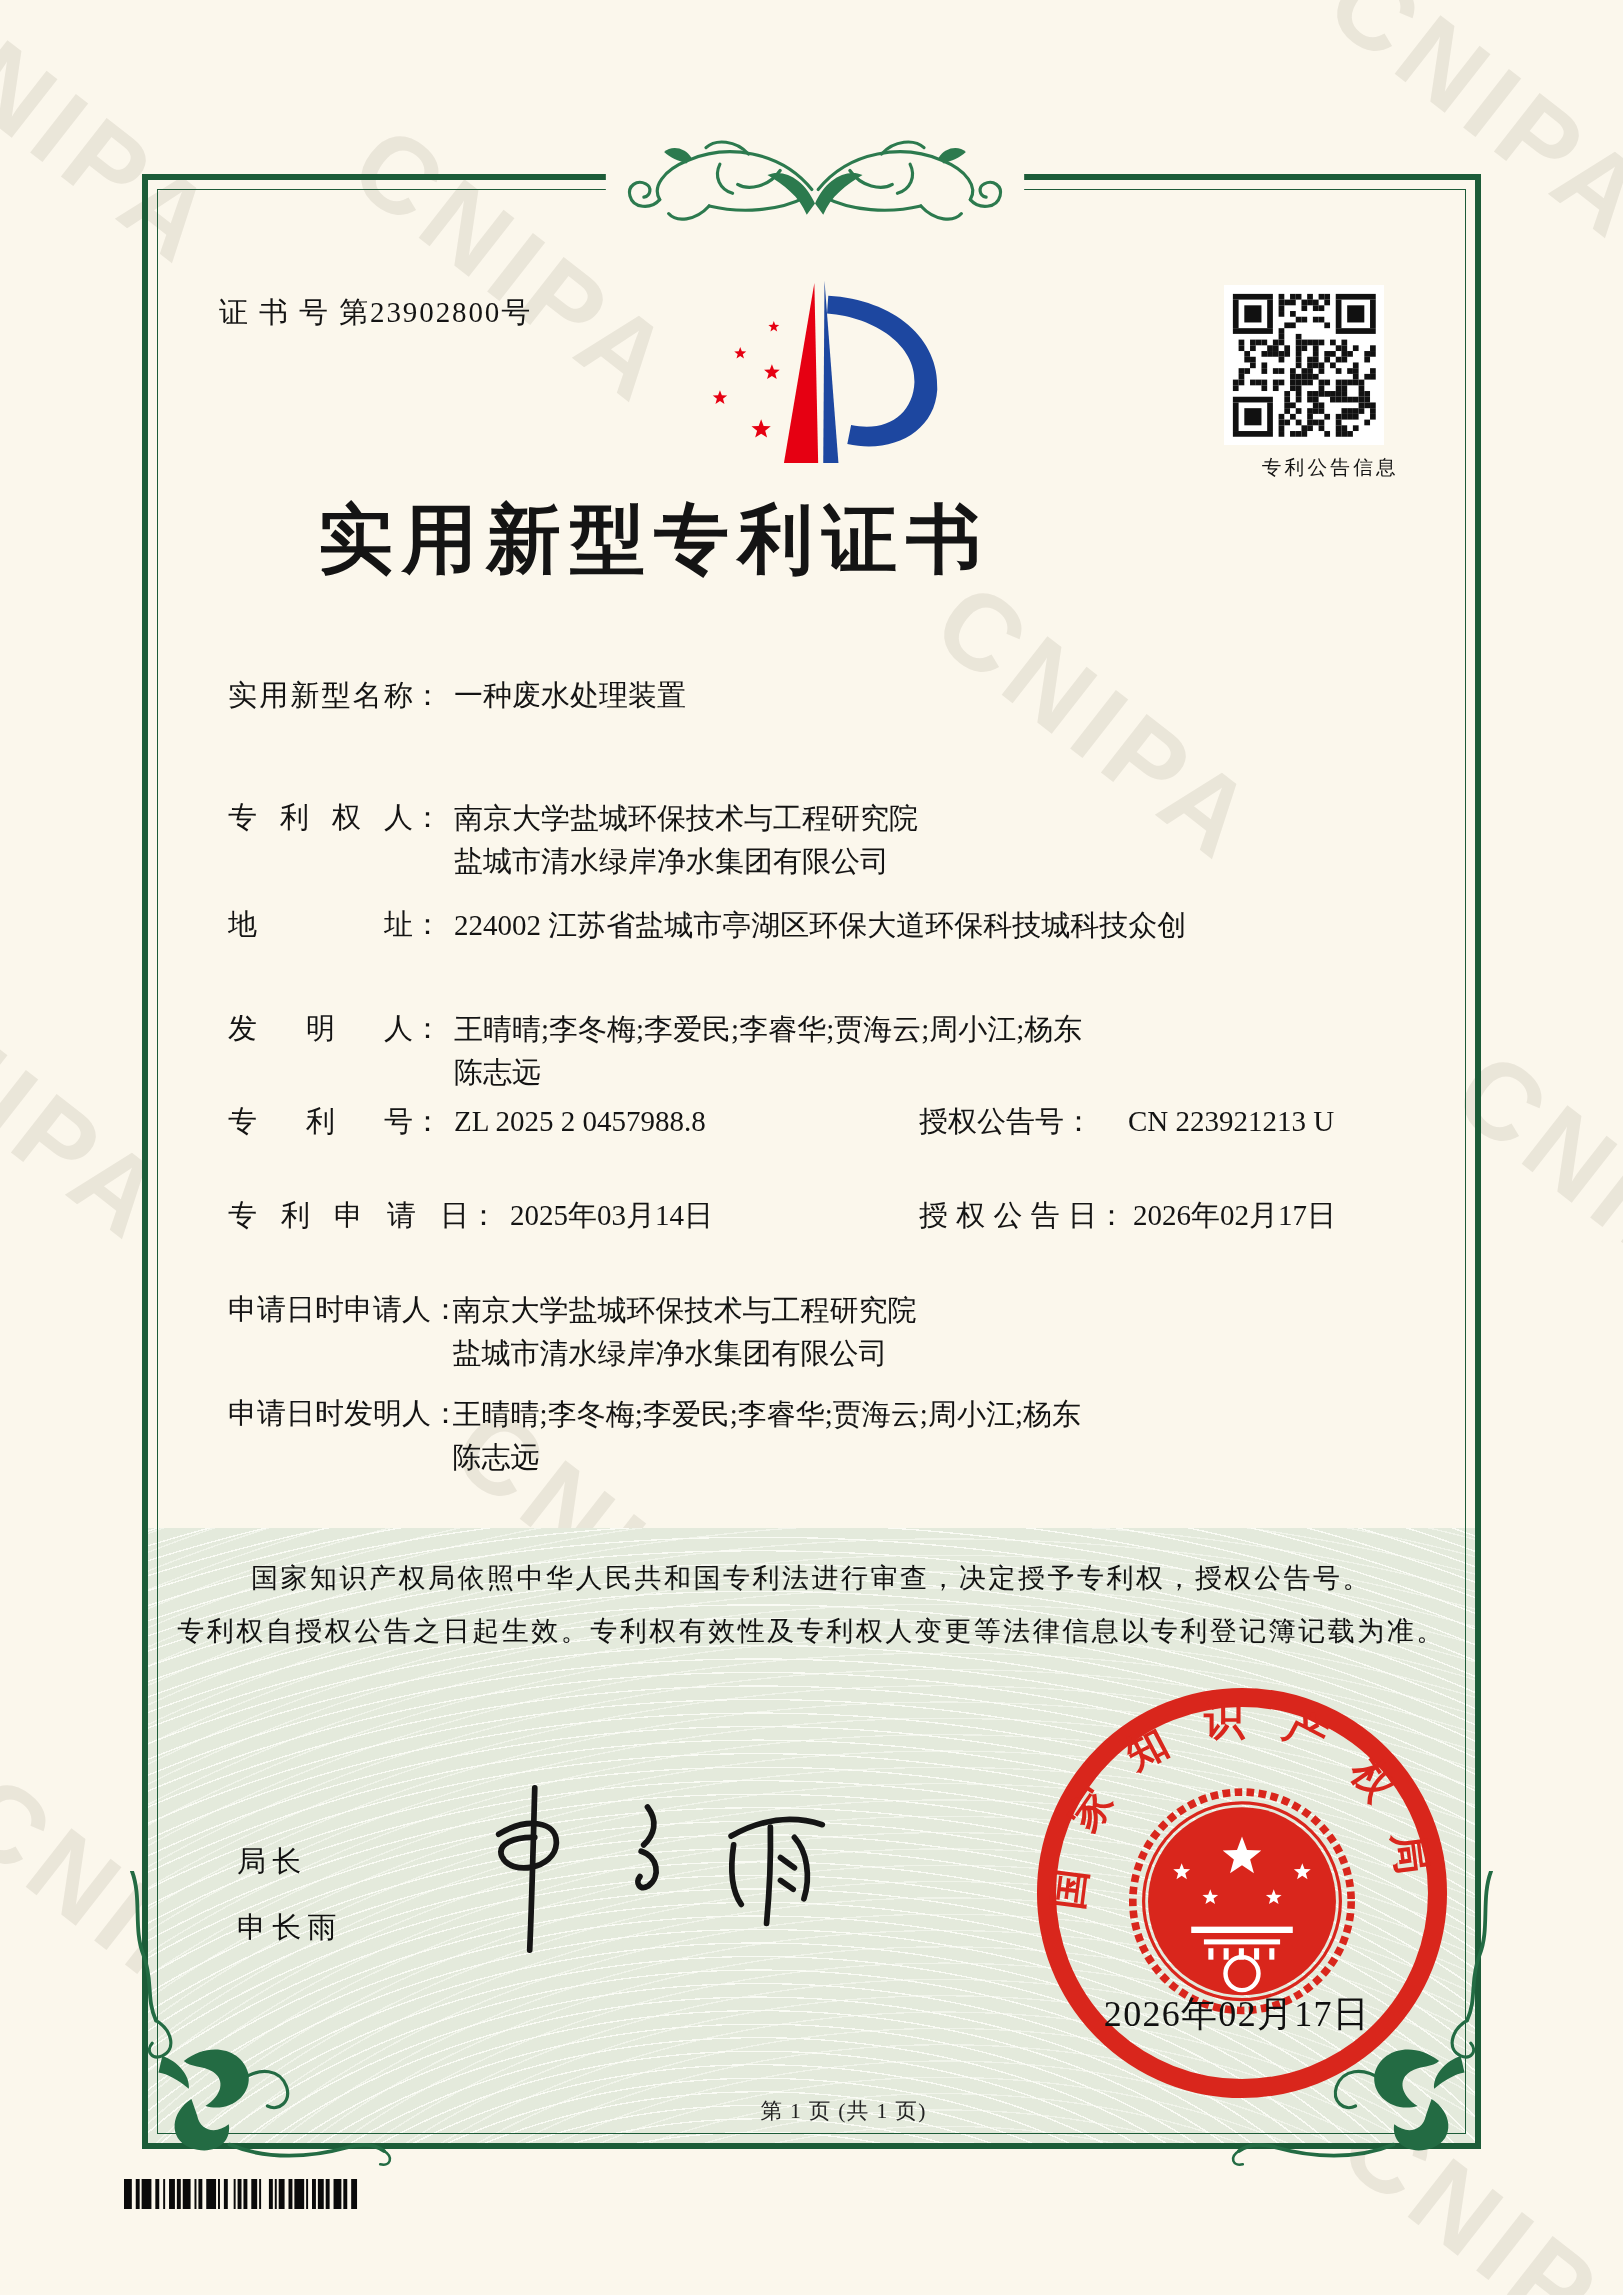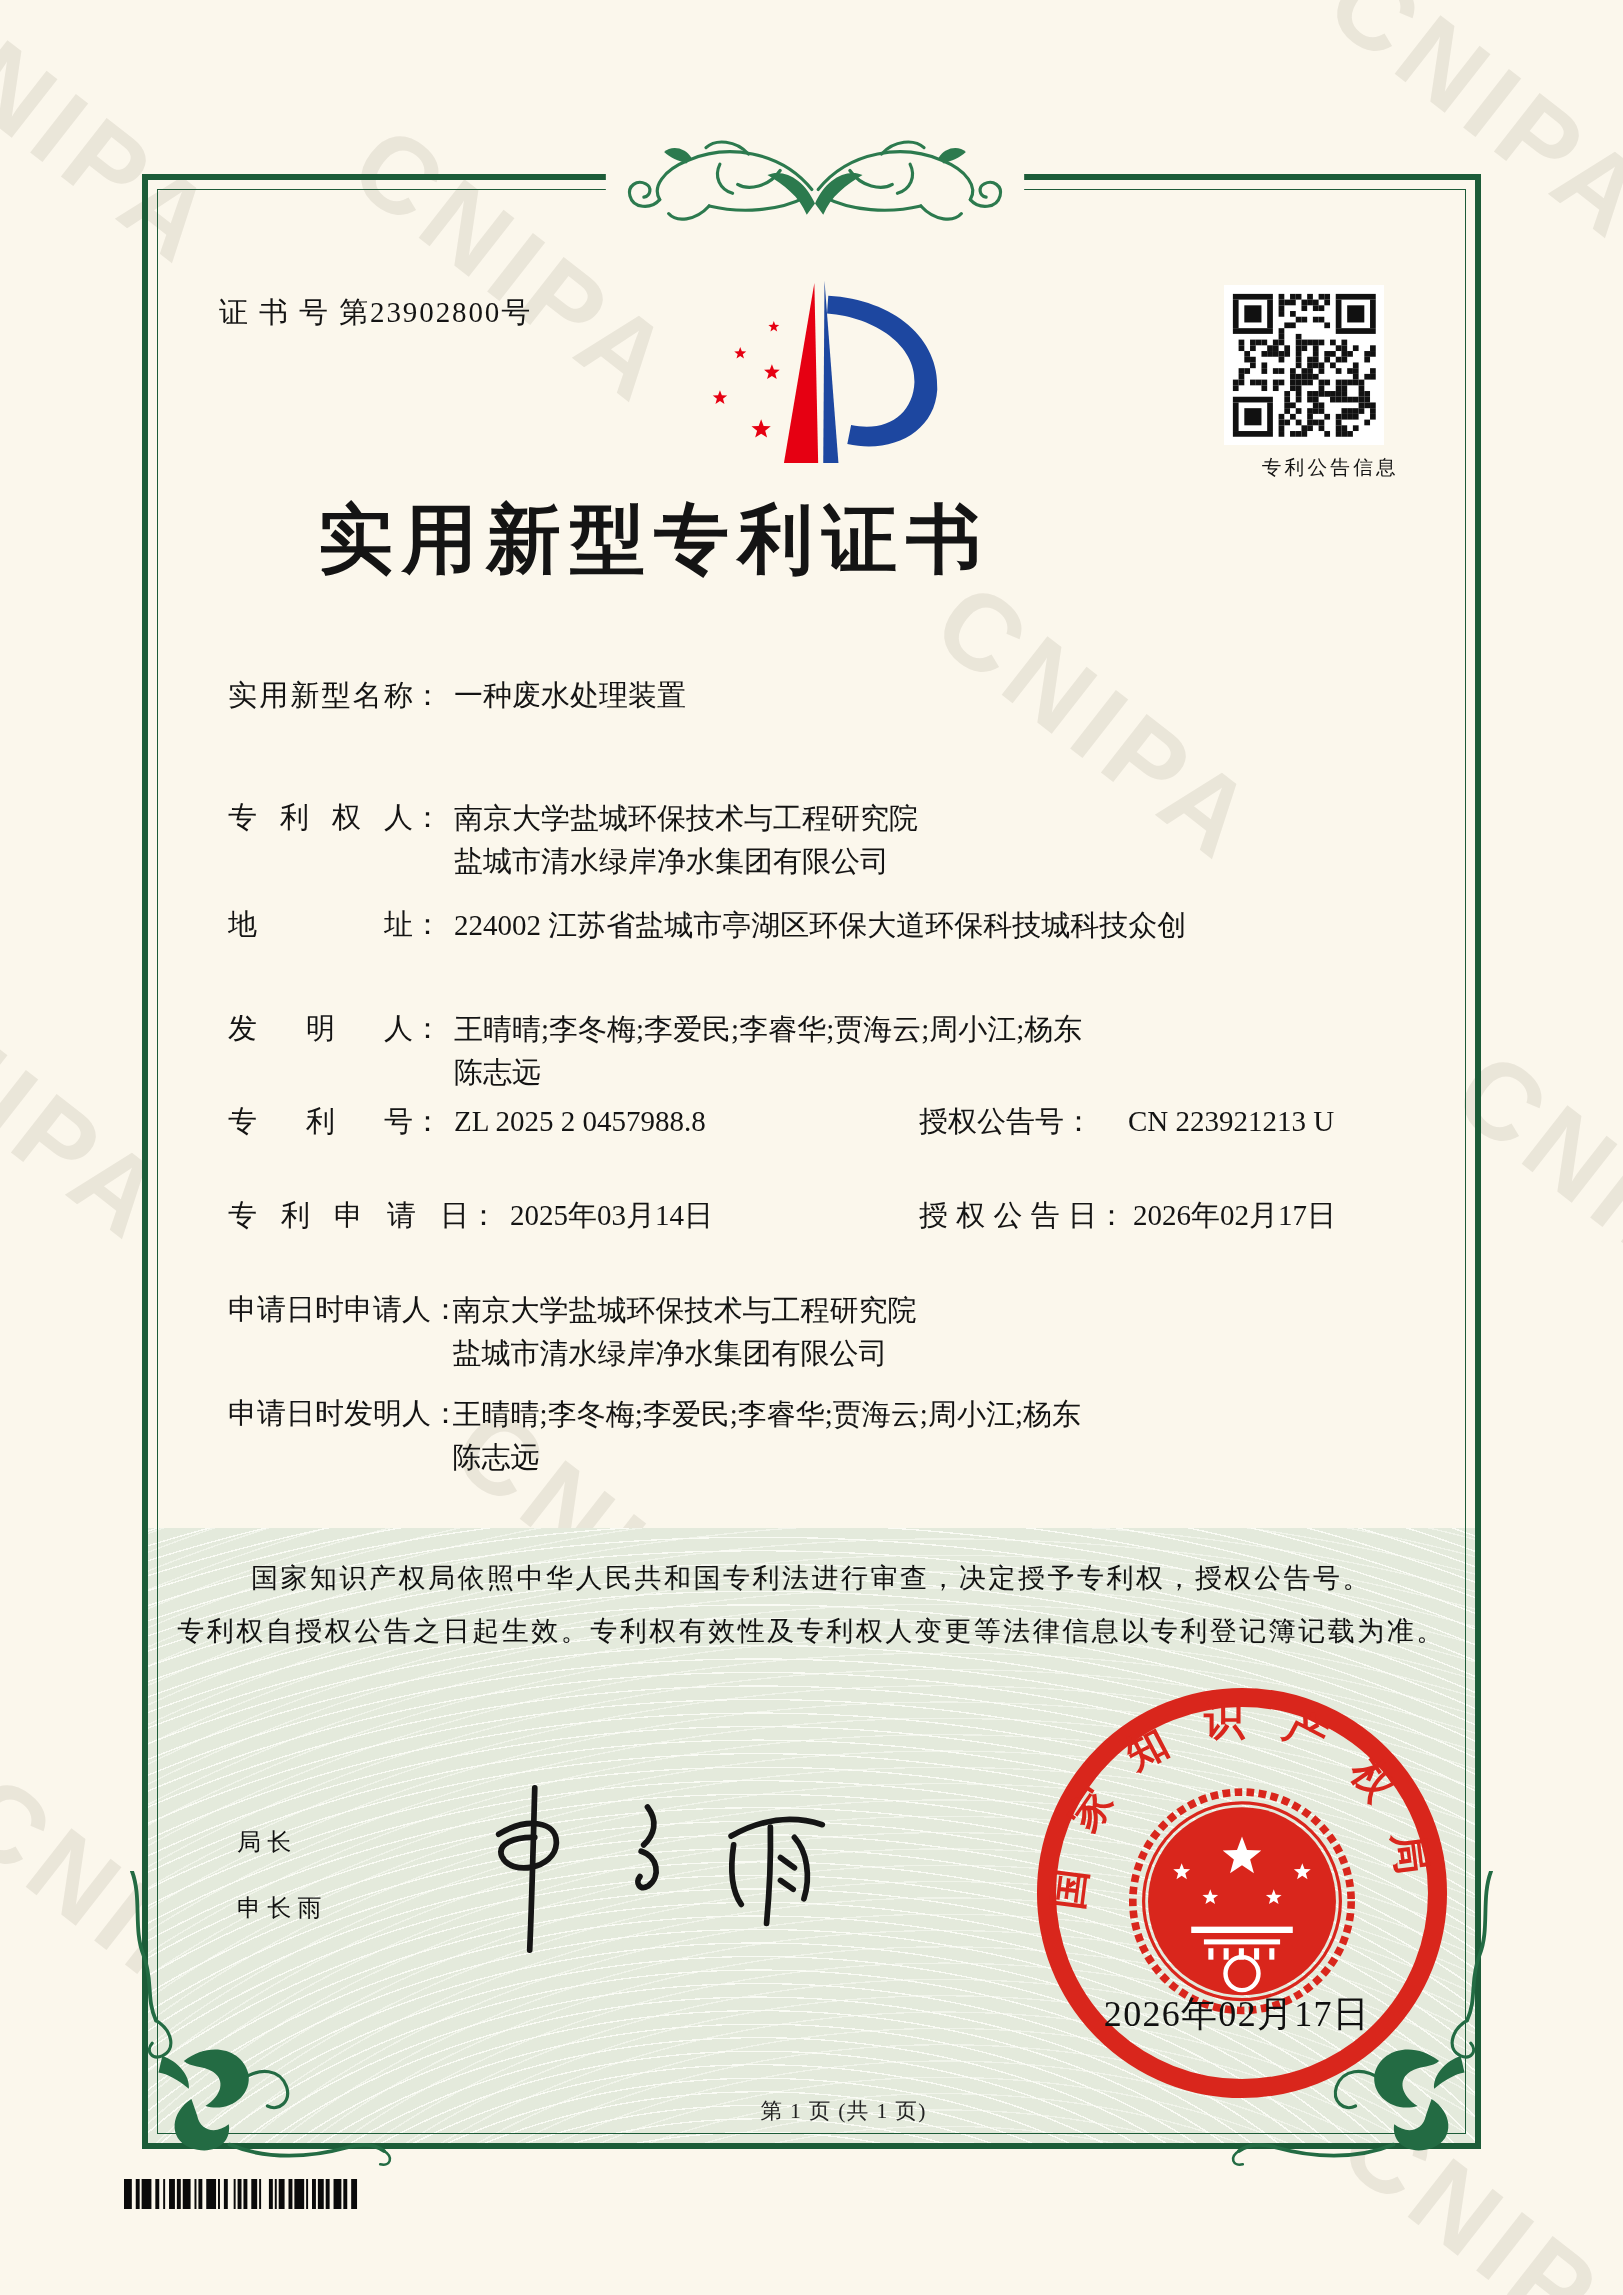--- a/index.html
+++ b/index.html
@@ -36,21 +36,21 @@
        font-size:29px;line-height:41px;z-index:5;color:#141414;}
   .lbl{width:185px;text-align:justify;text-align-last:justify;text-justify:inter-character;flex:none;}
   .lbl.w380{width:241px;} .lbl.w280{width:178px;} .lbl.auto{width:auto;text-align-last:auto;}
   .col{width:41px;flex:none;} .col.narrow{width:21.6px;} .col.mid{width:36px;}
   .val{flex:1;} .val div{line-height:43px;}
   .rpair{left:919px;width:698px;}
 
   .stmt{position:absolute;left:152px;width:1319px;text-align:center;font-size:27px;
         letter-spacing:2.5px;z-index:5;color:#111;}
 
-  .director{position:absolute;left:237px;font-size:24px;letter-spacing:6.3px;z-index:5;color:#111;}
+  .director{position:absolute;left:237px;font-size:29px;letter-spacing:6.3px;z-index:5;color:#111;margin-top:16px;}
   .sealdate{position:absolute;left:1053px;top:1990px;width:368px;text-align:center;
             font-size:36px;letter-spacing:1.3px;z-index:6;color:#101010;}
   .footer{position:absolute;left:0;top:2096px;width:1623px;text-align:center;
           font-size:21.6px;letter-spacing:1.3px;z-index:5;color:#222;margin-left:32px;}
 
   .qrbox{position:absolute;left:1224px;top:285px;width:160px;height:160px;background:#fff;z-index:5;}
   .logo{position:absolute;left:704px;top:278px;width:279px;height:204px;z-index:5;}
   .sig{position:absolute;left:438px;top:1774px;width:419px;height:190px;z-index:5;}
   .seal{position:absolute;left:1023px;top:1674px;width:438px;height:438px;z-index:5;}
   .barcode{position:absolute;left:124px;top:2179px;width:235px;height:30px;z-index:5;}

